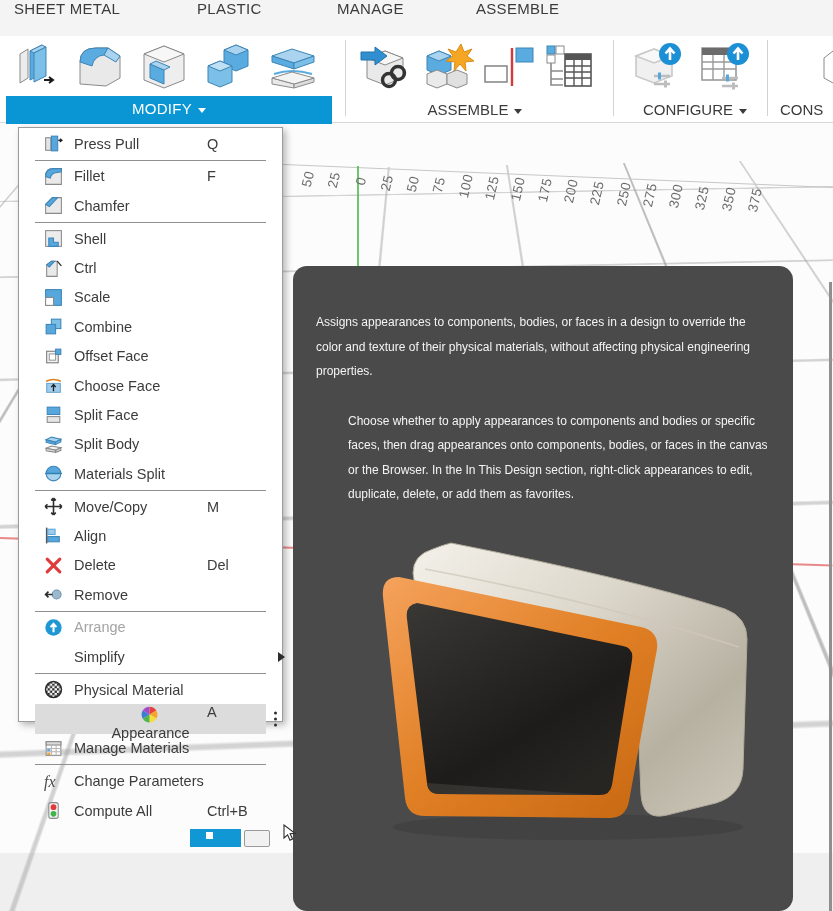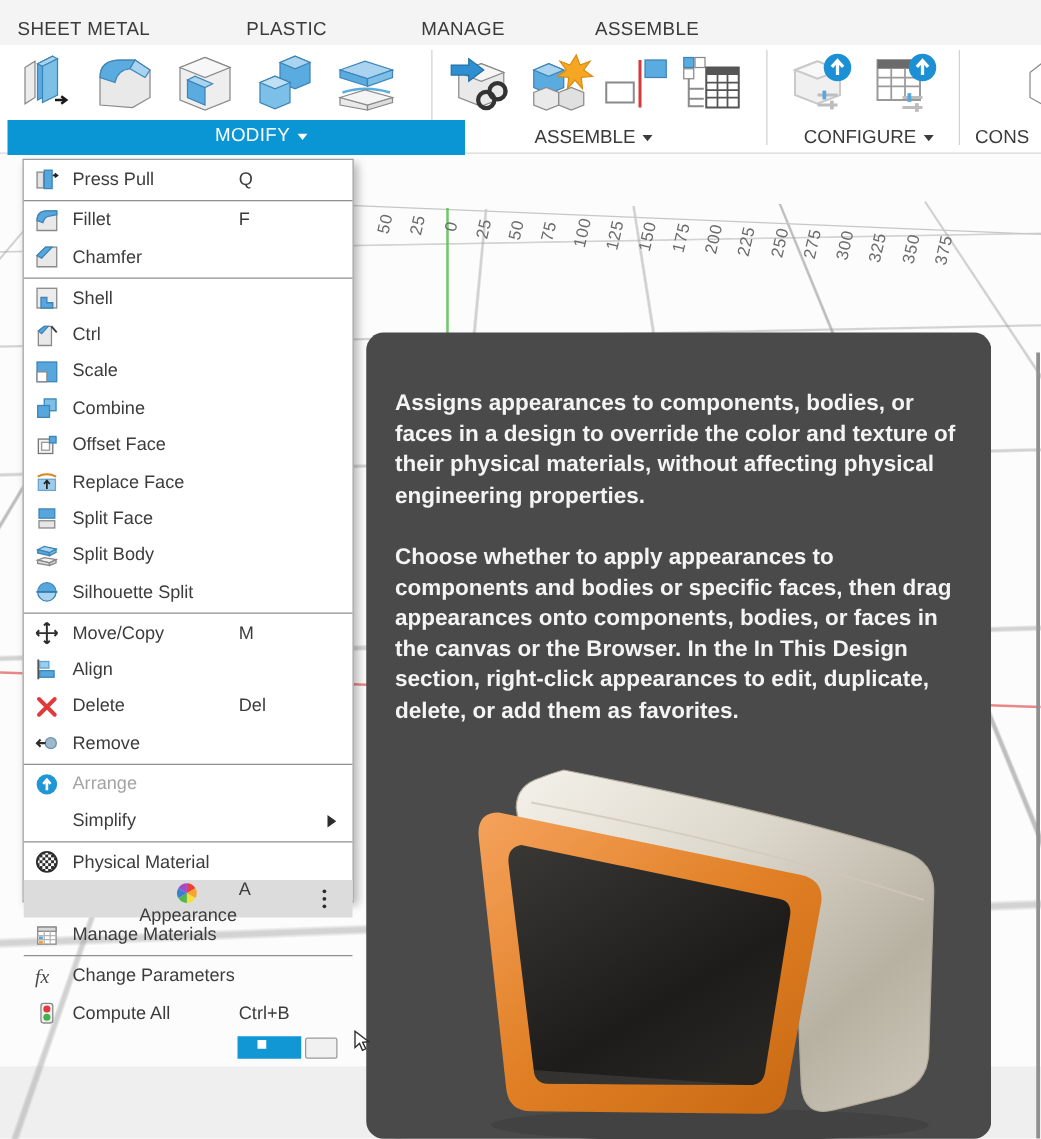--- a/index.html
+++ b/index.html
@@ -3,27 +3,27 @@
 <meta charset="utf-8">
 <style>
   html,body{margin:0;padding:0;}
   body{
     width:833px;height:911px;position:relative;overflow:hidden;
     font-family:"Liberation Sans",sans-serif;background:#fcfcfc;
     -webkit-font-smoothing:antialiased;
   }
   
   .tabbar{position:absolute;left:0;top:0;width:833px;height:36px;background:#f4f4f4;z-index:20;}
-  .tab{position:absolute;top:15px;font-size:15px;color:#3b3b3b;letter-spacing:.3px;cursor:default;}
+  .tab{position:absolute;top:0;font-size:15px;color:#3b3b3b;letter-spacing:.3px;cursor:default;}
   .toolbar{position:absolute;left:0;top:36px;width:833px;height:86px;background:#ffffff;z-index:20;border-bottom:1px solid #d8d8d8;}
   .ticon{position:absolute;top:4px;}
   .tdivider{position:absolute;top:4px;width:1px;height:76px;background:#d2d2d2;}
   .grouplabel{position:absolute;top:61px;height:25px;line-height:25px;font-size:15px;color:#3b3b3b;text-align:center;white-space:nowrap;}
   .modifybar{position:absolute;left:6px;top:60px;width:326px;height:28px;background:#0a96d4;color:#fff;
-    font-size:15px;line-height:26px;text-align:center;letter-spacing:.3px;padding-left:40px;}
+    font-size:15px;line-height:26px;text-align:center;letter-spacing:.3px;}
   .caret{display:inline-block;width:0;height:0;border-left:4.5px solid transparent;border-right:4.5px solid transparent;
     border-top:5.5px solid currentColor;margin-left:6px;vertical-align:middle;}
   
   .canvas{position:absolute;left:0;top:122px;width:833px;height:789px;overflow:hidden;background:#fcfcfc;z-index:0;}
   .plane{position:absolute;left:-320px;top:44px;width:1550px;height:1100px;transform-origin:50% 0;
     transform:perspective(620px) rotateX(53deg) rotateZ(-1.6deg);
     background:
       repeating-linear-gradient(90deg, rgba(150,150,150,.42) 0 1.6px, transparent 1.6px 118px),
       repeating-linear-gradient(0deg, rgba(150,150,150,.40) 0 1.6px, transparent 1.6px 96px),
       repeating-linear-gradient(90deg, rgba(120,120,120,.25) 0 2px, transparent 2px 472px);}
@@ -34,38 +34,38 @@
   .axis-red{position:absolute;left:0;top:415px;width:833px;height:1.6px;background:#e36a6a;opacity:.8;
     transform:rotate(1.9deg);transform-origin:left top;}
   .rightedge{position:absolute;left:829px;top:160px;width:3px;height:629px;background:#8f8f8f;}
   .bottomstrip{position:absolute;left:0;top:731px;width:833px;height:58px;background:#efefef;}
   .navbtn-blue{position:absolute;left:190px;top:707px;width:51px;height:18px;background:#1297d5;}
   .navbtn-blue .sq{position:absolute;left:16px;top:3px;width:7px;height:7px;background:#fff;}
   .navbtn-gray{position:absolute;left:244px;top:708px;width:24px;height:15px;background:#f1f1f1;border:1px solid #9a9a9a;border-radius:2px;}
   
   .menu{position:absolute;left:18px;top:127px;width:265px;height:595px;background:#ffffff;
     border:1px solid #9c9c9c;box-shadow:3px 3px 7px rgba(0,0,0,.28);z-index:30;
-    display:flex;flex-direction:column;box-sizing:border-box;padding:1px 0;}
+    display:flex;flex-direction:column;box-sizing:border-box;padding:1px 16px;}
   .mi{position:relative;height:29.4px;flex:0 0 auto;display:flex;align-items:center;cursor:default;}
   .mi .ic{width:21px;height:21px;margin-left:8px;margin-right:10px;flex:0 0 auto;}
   .mi .noic{width:21px;margin-left:8px;margin-right:10px;flex:0 0 auto;}
   .mi .lbl{font-size:14.5px;color:#3c3c3c;white-space:nowrap;}
   .mi .sc{position:absolute;left:172px;font-size:14.5px;color:#3c3c3c;}
   .mi.hl{background:#dcdcdc;flex-direction:column;}
   .mi.dis .lbl{color:#a4a4a4;}
   .msep{height:1px;background:#8f8f8f;margin:1.2px 0;flex:0 0 auto;}
   .dots{position:absolute;left:239px;top:50%;width:3px;height:3px;border-radius:50%;background:#2c2c2c;
     box-shadow:0 -6px 0 #2c2c2c,0 6px 0 #2c2c2c;transform:translateY(-50%);}
   .subarrow{position:absolute;left:243px;top:50%;transform:translateY(-50%);width:0;height:0;
     border-top:5.5px solid transparent;border-bottom:5.5px solid transparent;border-left:7px solid #2c2c2c;}
   
   .tooltip{position:absolute;left:293px;top:266px;width:500px;height:645px;background:#4a4a4a;border-radius:14px;
     z-index:25;box-sizing:border-box;padding:44px 24px 0 23px;}
-  .tooltip p{margin:0;color:#f4f4f4;font-weight:bold;font-size:18px;line-height:24.5px;}
-  .tooltip p + p{margin-top:25px;}
+  .tooltip p{margin:0;color:#f4f4f4;font-weight:normal;font-size:12px;line-height:24.5px;}
+  .tooltip p + p{margin-top:25px;margin-left:32px;}
   .tipimg{margin:20px auto 0 auto;display:block;}
   
   .cursor{position:absolute;left:283px;top:824px;z-index:40;}
 </style>
 </head>
 <body>
 
 <div class="canvas">
   <div class="plane"></div>
   <div class="horizon"></div>
@@ -317,21 +317,21 @@
     <span class="lbl">Offset Face</span>
     <span class="sc"></span>
   </div>
 
   <div class="mi">
     <span class="ic"><svg width="21" height="21" viewBox="0 0 20 20">
           <path d="M3 6 Q10 2.5 17 6" stroke="#e0801f" stroke-width="1.5" fill="none"></path>
           <rect x="3.5" y="8" width="13" height="8.5" fill="#9fccea" stroke="#6aa5cc"></rect>
           <path d="M10 15.5 V9.5 M7.8 11.6 L10 9 L12.2 11.6" stroke="#222" stroke-width="1.3" fill="none"></path>
         </svg></span>
-    <span class="lbl">Replace Face</span>
+    <span class="lbl">Choose Face</span>
     <span class="sc"></span>
   </div>
 
   <div class="mi">
     <span class="ic"><svg width="21" height="21" viewBox="0 0 20 20">
           <rect x="4" y="3" width="12" height="7" fill="#57a7dc" stroke="#3d85b8"></rect>
           <rect x="4" y="12" width="12" height="5.5" fill="#e6e6e6" stroke="#8a8a8a"></rect>
         </svg></span>
     <span class="lbl">Split Face</span>
     <span class="sc"></span>
@@ -349,21 +349,21 @@
     <span class="lbl">Split Body</span>
     <span class="sc"></span>
   </div>
 
   <div class="mi">
     <span class="ic"><svg width="21" height="21" viewBox="0 0 20 20">
           <path d="M3 10 a7 7 0 0 1 14 0 Z" fill="#57a7dc" stroke="#3d85b8"></path>
           <path d="M3 10 a7 7 0 0 0 14 0 Z" fill="#a9d3ee" stroke="#3d85b8"></path>
           <line x1="2" y1="10" x2="18" y2="10" stroke="#2f7fb0" stroke-width="1.4"></line>
         </svg></span>
-    <span class="lbl">Silhouette Split</span>
+    <span class="lbl">Materials Split</span>
     <span class="sc"></span>
   </div>
   <div class="msep"></div>
 
   <div class="mi">
     <span class="ic"><svg width="21" height="21" viewBox="0 0 20 20">
           <path d="M10 2 V18 M2 10 H18 M10 2 L7.8 4.2 M10 2 L12.2 4.2 M10 18 L7.8 15.8 M10 18 L12.2 15.8 M2 10 L4.2 7.8 M2 10 L4.2 12.2 M18 10 L15.8 7.8 M18 10 L15.8 12.2" stroke="#2d2d2d" stroke-width="1.5" fill="none"></path>
         </svg></span>
     <span class="lbl">Move/Copy</span>
     <span class="sc">M</span>

